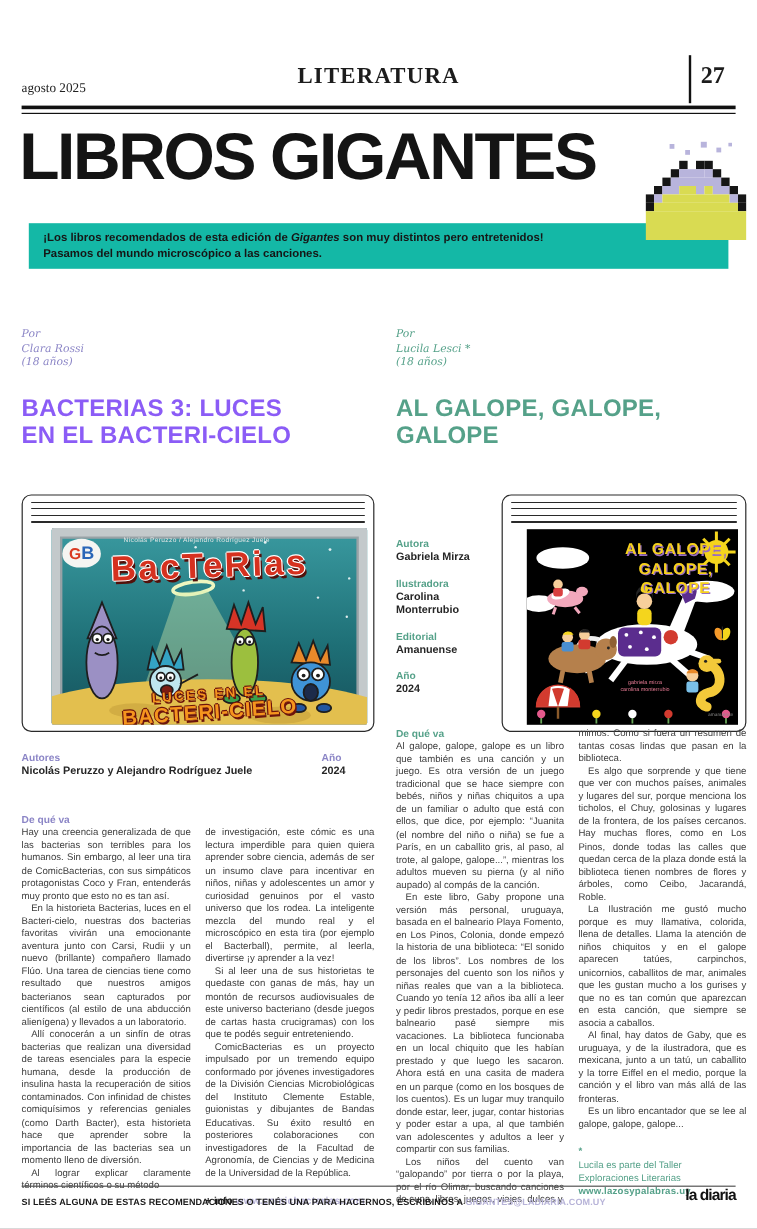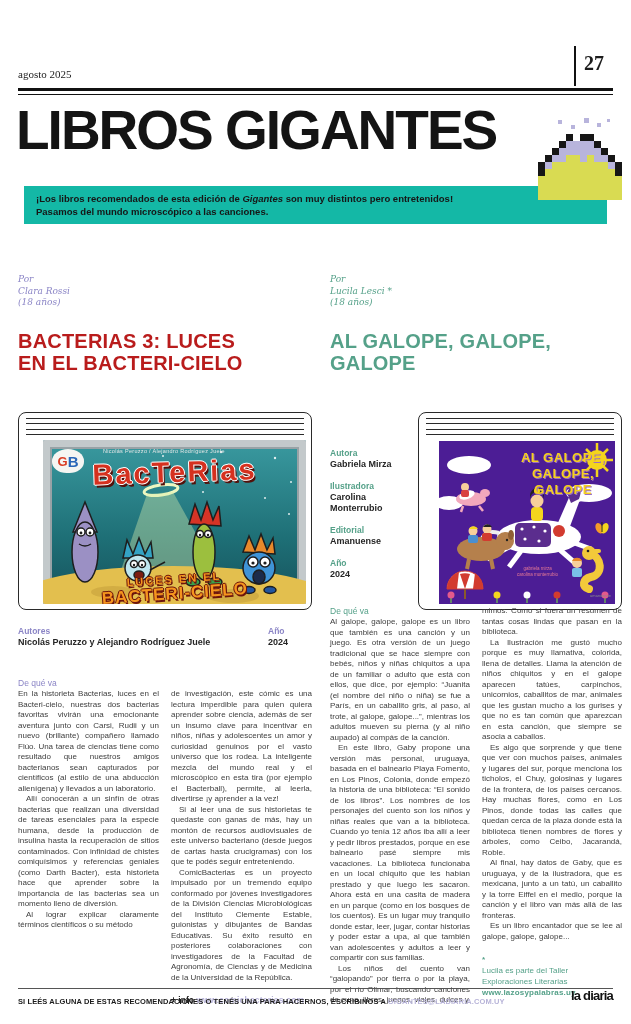--- a/index.html
+++ b/index.html
@@ -23,21 +23,21 @@
   .intro-band .em { font-style:italic; }
   .volcano { position:absolute; left:538px; top:118px; z-index:2; }
   
   .article { position:absolute; top:240px;margin-top:34px; }
   .article-left  { left:18px;  width:294px; height:770px; }
   .article-right { left:330px; width:292px; height:770px; }
   .byline { position:absolute; left:0; top:0; font-family:"DejaVu Serif",serif; font-style:italic; font-size:9px; line-height:11.5px; }
   .article-left  .byline { color:#8b85c6; }
   .article-right .byline { color:#55a189; }
   .art-title { position:absolute; left:0; top:56px; font-size:20px; line-height:22px; font-weight:bold; letter-spacing:0.2px; }
-  .article-left  .art-title { color:#b91c1c; }
+  .article-left  .art-title { color:#8b5cf6; }
   .article-right .art-title { color:#55a189; }
   
   .book-frame { position:absolute; background:#fff; border:1.5px solid #2a2a2a; border-radius:8px; }
   .bf-left  { left:0;  top:138px; width:294px; height:198px; }
   .bf-right { left:88px; top:138px; width:204px; height:198px; }
   .page-lines { position:absolute; left:7px; right:7px; top:5px; height:21px;
     background:repeating-linear-gradient(to bottom,#2a2a2a 0,#2a2a2a 1px,transparent 1px,transparent 5.5px); }
   .cover { position:absolute; overflow:hidden; }
   
   .cover-bact { left:24px; top:27px; width:263px; height:164px; border-radius:2px;
@@ -49,36 +49,36 @@
     display:flex; align-items:center; justify-content:center; font-weight:900; }
   .cb-gb .g { color:#d93a22; font-size:13px; } .cb-gb .b { color:#2a66b8; font-size:15px; }
   .cb-title { position:absolute; left:0; right:0; top:16px; text-align:center; font-weight:900; font-size:29px; letter-spacing:2px;
     color:#d5311f; transform:rotate(-2deg);
     text-shadow:-1px 0 0 #fff,1px 0 0 #fff,0 -1px 0 #fff,0 1px 0 #fff,2px 3px 0 #54100a; }
   .cb-sub { position:absolute; left:0; right:0; bottom:2px; text-align:center; transform:rotate(-4deg);
     font-weight:900; color:#f5951e; text-shadow:-1px 0 0 #6d140c,1px 0 0 #6d140c,0 -1px 0 #6d140c,1px 2px 0 #6d140c; }
   .cb-sub .l1 { font-size:11px; letter-spacing:2px; display:block; line-height:11px; }
   .cb-sub .l2 { font-size:17px; letter-spacing:1px; display:block; line-height:17px; }
   
-  .cover-gal { left:20px; top:28px; width:176px; height:163px; background:#4c1d95; }
+  .cover-gal { left:20px; top:28px; width:176px; height:163px; background:#000000; }
   .ag-scene { position:absolute; left:0; top:0; }
   .ag-title { position:absolute; top:9px; right:2px; width:100px; text-align:center; font-weight:bold;
     font-size:13px; line-height:16px; color:#f6d11c; text-shadow:1px 1px 0 #9b6fc0; letter-spacing:0.5px; }
   .ag-credits { position:absolute; left:78px; bottom:26px; font-size:4.5px; line-height:6px; color:#e87b95; text-align:center; }
   .ag-pub { position:absolute; right:4px; bottom:6px; font-size:4px; color:#8a8a8a; }
   
   .meta-row { position:absolute; left:0; top:352px; width:294px; display:flex; justify-content:space-between; }
   .meta-stack { position:absolute; left:0; top:174px; width:86px; }
   .meta-group { margin-bottom:11px; }
   .meta-label { font-size:8.5px; line-height:11px; font-weight:bold; }
   .article-left .meta-label { color:#8b85c6; }
   .article-right .meta-label { color:#55a189; }
   .meta-value { font-size:9px; line-height:11px; font-weight:bold; color:#262626; }
   
-  .deque { font-size:8.5px; font-weight:normal; line-height:11px; }
+  .deque { font-size:8.5px; font-weight:bold; line-height:11px; }
   .article-left .deque { color:#8b85c6; }
   .article-right .deque { color:#55a189; }
   .body-grid { position:absolute; display:flex; gap:12px; }
   .article-left  .body-grid { left:0; top:404px; width:294px; }
   .article-right .body-grid { left:0; top:332px; width:292px; }
   .body-col { width:141px; font-size:8px; line-height:10.5px; color:#3d3d3d; }
   .body-col p { margin:0; text-align:justify; }
   .body-col p + p { text-indent:8px; }
   .pad-one-line { padding-top:11px; }
   .info-line { margin-top:12px; font-size:8.5px; font-weight:bold; }
@@ -92,20 +92,21 @@
   .footer-text { position:absolute; left:18px; top:997px; font-size:7.5px; font-weight:bold; letter-spacing:0.1px; color:#1a1a1a; }
   .footer-text .email { color:#b7b3d8; }
   .brand { position:absolute; right:18px; top:988px; font-size:13px; font-weight:900; letter-spacing:-0.8px; color:#111; }
 </style>
 </head>
 <body>
 
 <div class="page">
 
   <div class="mh-date">agosto 2025</div>
+  <div class="mh-section">LITERATURA</div>
   <div class="mh-divider"></div>
   <div class="mh-pagenum">27</div>
   <div class="rule-thick"></div>
   <div class="rule-thin"></div>
 
   <div class="feature-title">LIBROS GIGANTES</div>
   <div class="intro-band">
     <p><span>¡Los libros recomendados de esta edición de </span><span class="em">Gigantes</span><span> son muy distintos pero entretenidos!</span></p>
     <p>Pasamos del mundo microscópico a las canciones.</p>
   </div>
@@ -245,20 +246,21 @@
       <div class="meta-group" style="width:44px">
         <div class="meta-label">Año</div>
         <div class="meta-value">2024</div>
       </div>
     </div>
 
     <div class="body-grid">
       <div class="body-col">
         <div class="deque">De qué va</div>
         <div>
+            <p>Hay una creencia generalizada de que las bacterias son terribles para los humanos. Sin embargo, al leer una tira de ComicBacterias, con sus simpáticos protagonistas Coco y Fran, entenderás muy pronto que esto no es tan así.</p>
             <p>En la historieta Bacterias, luces en el Bacteri-cielo, nuestras dos bacterias favoritas vivirán una emocionante aventura junto con Carsi, Rudii y un nuevo (brillante) compañero llamado Flúo. Una tarea de ciencias tiene como resultado que nuestros amigos bacterianos sean capturados por científicos (al estilo de una abducción alienígena) y llevados a un laboratorio.</p>
             <p>Allí conocerán a un sinfín de otras bacterias que realizan una diversidad de tareas esenciales para la especie humana, desde la producción de insulina hasta la recuperación de sitios contaminados. Con infinidad de chistes comiquísimos y referencias geniales (como Darth Bacter), esta historieta hace que aprender sobre la importancia de las bacterias sea un momento lleno de diversión.</p>
             <p>Al lograr explicar claramente términos científicos o su método</p>
           </div>
       </div>
       <div class="body-col pad-one-line">
         <div>
             <p>de investigación, este cómic es una lectura imperdible para quien quiera aprender sobre ciencia, además de ser un insumo clave para incentivar en niños, niñas y adolescentes un amor y curiosidad genuinos por el vasto universo que los rodea. La inteligente mezcla del mundo real y el microscópico en esta tira (por ejemplo el Bacterball), permite, al leerla, divertirse ¡y aprender a la vez!</p>
             <p>Si al leer una de sus historietas te quedaste con ganas de más, hay un montón de recursos audiovisuales de este universo bacteriano (desde juegos de cartas hasta crucigramas) con los que te podés seguir entreteniendo.</p>
             <p>ComicBacterias es un proyecto impulsado por un tremendo equipo conformado por jóvenes investigadores de la División Ciencias Microbiológicas del Instituto Clemente Estable, guionistas y dibujantes de Bandas Educativas. Su éxito resultó en posteriores colaboraciones con investigadores de la Facultad de Agronomía, de Ciencias y de Medicina de la Universidad de la República.</p>
@@ -426,22 +428,22 @@
         <div class="deque">De qué va</div>
         <div>
             <p>Al galope, galope, galope es un libro que también es una canción y un juego. Es otra versión de un juego tradicional que se hace siempre con bebés, niños y niñas chiquitos a upa de un familiar o adulto que está con ellos, que dice, por ejemplo: “Juanita (el nombre del niño o niña) se fue a París, en un caballito gris, al paso, al trote, al galope, galope...”, mientras los adultos mueven su pierna (y al niño aupado) al compás de la canción.</p>
             <p>En este libro, Gaby propone una versión más personal, uruguaya, basada en el balneario Playa Fomento, en Los Pinos, Colonia, donde empezó la historia de una biblioteca: “El sonido de los libros”. Los nombres de los personajes del cuento son los niños y niñas reales que van a la biblioteca. Cuando yo tenía 12 años iba allí a leer y pedir libros prestados, porque en ese balneario pasé siempre mis vacaciones. La biblioteca funcionaba en un local chiquito que les habían prestado y que luego les sacaron. Ahora está en una casita de madera en un parque (como en los bosques de los cuentos). Es un lugar muy tranquilo donde estar, leer, jugar, contar historias y poder estar a upa, al que también van adolescentes y adultos a leer y compartir con sus familias.</p>
             <p>Los niños del cuento van “galopando” por tierra o por la playa, por el río Olimar, buscando canciones de cuna, libros, juegos, viajes, dulces y</p>
           </div>
       </div>
       <div class="body-col">
         <div>
             <p>mimos. Como si fuera un resumen de tantas cosas lindas que pasan en la biblioteca.</p>
+            <p>Es algo que sorprende y que tiene que ver con muchos países, animales y lugares del sur, porque menciona los ticholos, el Chuy, golosinas y lugares de la frontera, de los países cercanos. Hay muchas flores, como en Los Pinos, donde todas las calles que quedan cerca de la plaza donde está la biblioteca tienen nombres de flores y árboles, como Ceibo, Jacarandá, Roble.</p>
             <p>La Ilustración me gustó mucho porque es muy llamativa, colorida, llena de detalles. Llama la atención de niños chiquitos y en el galope aparecen tatúes, carpinchos, unicornios, caballitos de mar, animales que les gustan mucho a los gurises y que no es tan común que aparezcan en esta canción, que siempre se asocia a caballos.</p>
-            <p>Es algo que sorprende y que tiene que ver con muchos países, animales y lugares del sur, porque menciona los ticholos, el Chuy, golosinas y lugares de la frontera, de los países cercanos. Hay muchas flores, como en Los Pinos, donde todas las calles que quedan cerca de la plaza donde está la biblioteca tienen nombres de flores y árboles, como Ceibo, Jacarandá, Roble.</p>
             <p>Al final, hay datos de Gaby, que es uruguaya, y de la ilustradora, que es mexicana, junto a un tatú, un caballito y la torre Eiffel en el medio, porque la canción y el libro van más allá de las fronteras.</p>
             <p>Es un libro encantador que se lee al galope, galope, galope...</p>
           </div>
         <div class="footnote">
           <span class="mark">*</span>
           <div>Lucila es parte del Taller</div>
           <div>Exploraciones Literarias</div>
           <div class="fn-url">www.lazosypalabras.uy</div>
         </div>
       </div>

